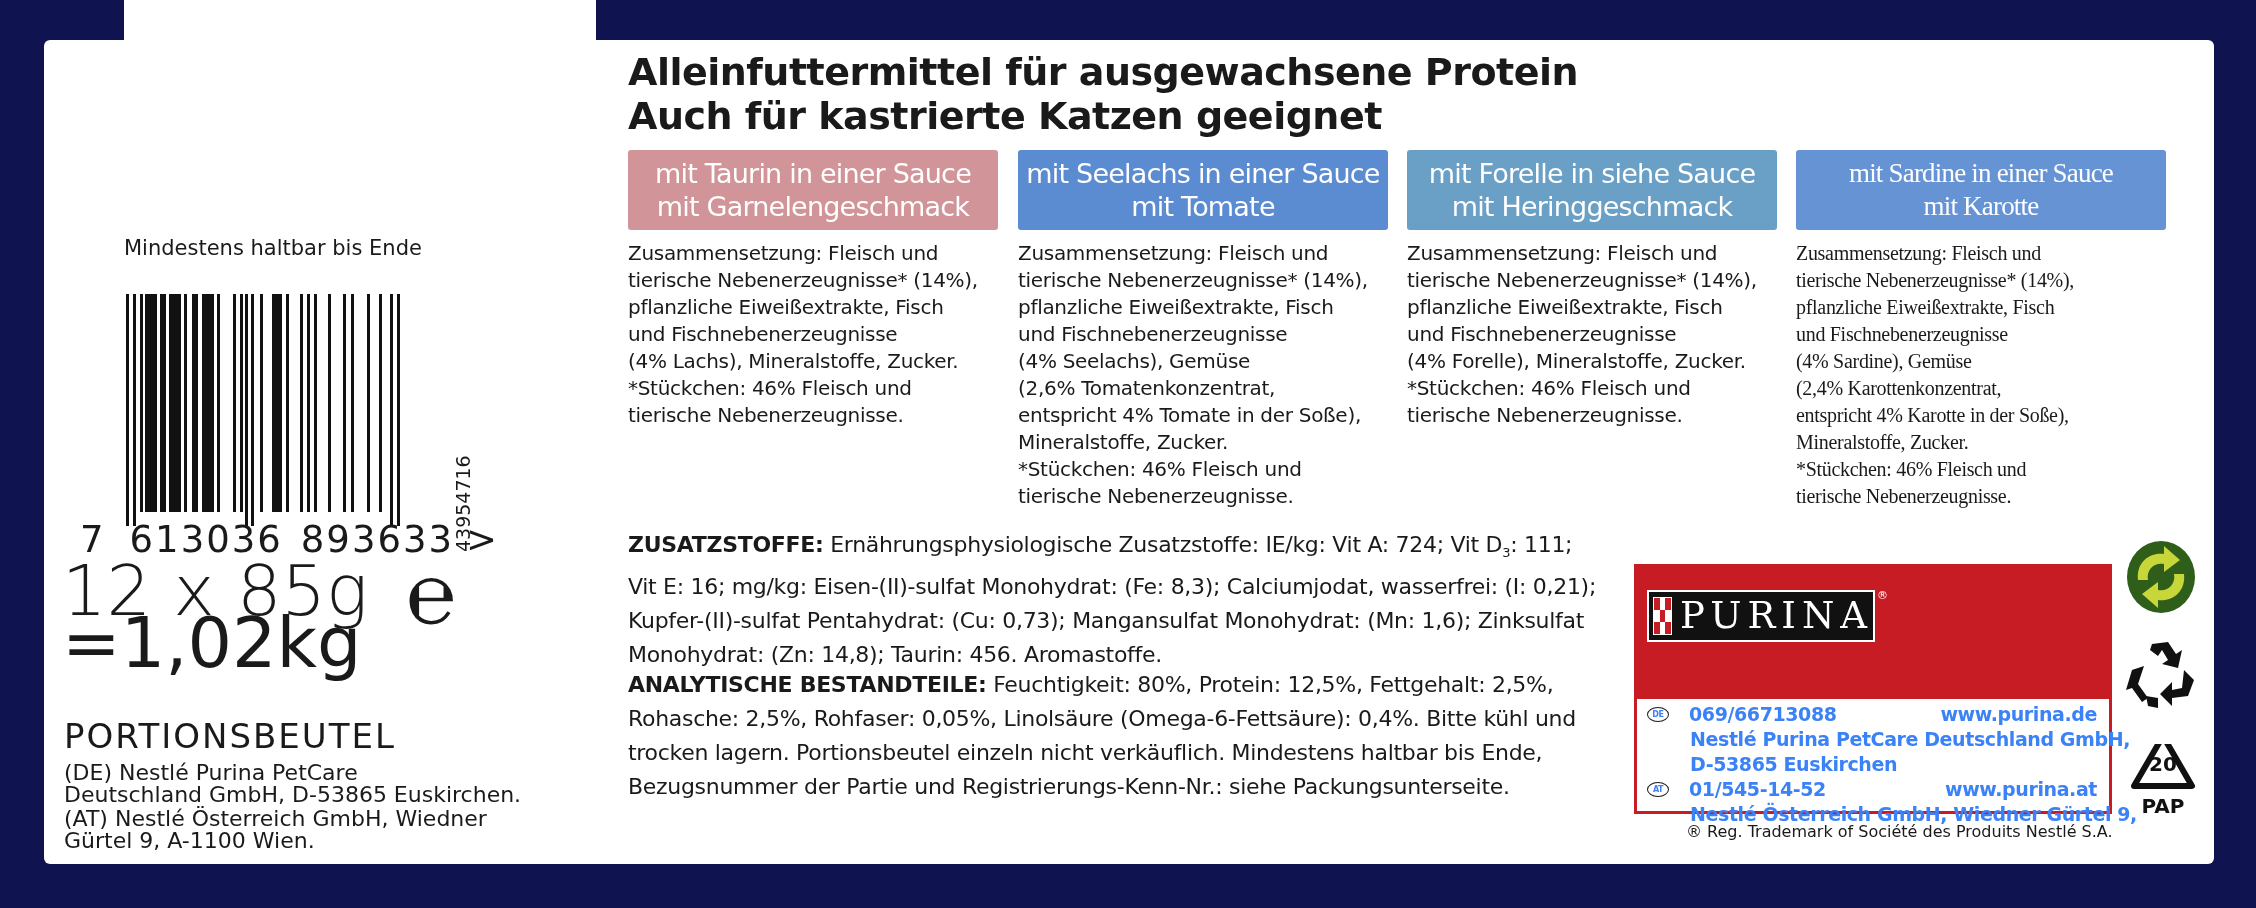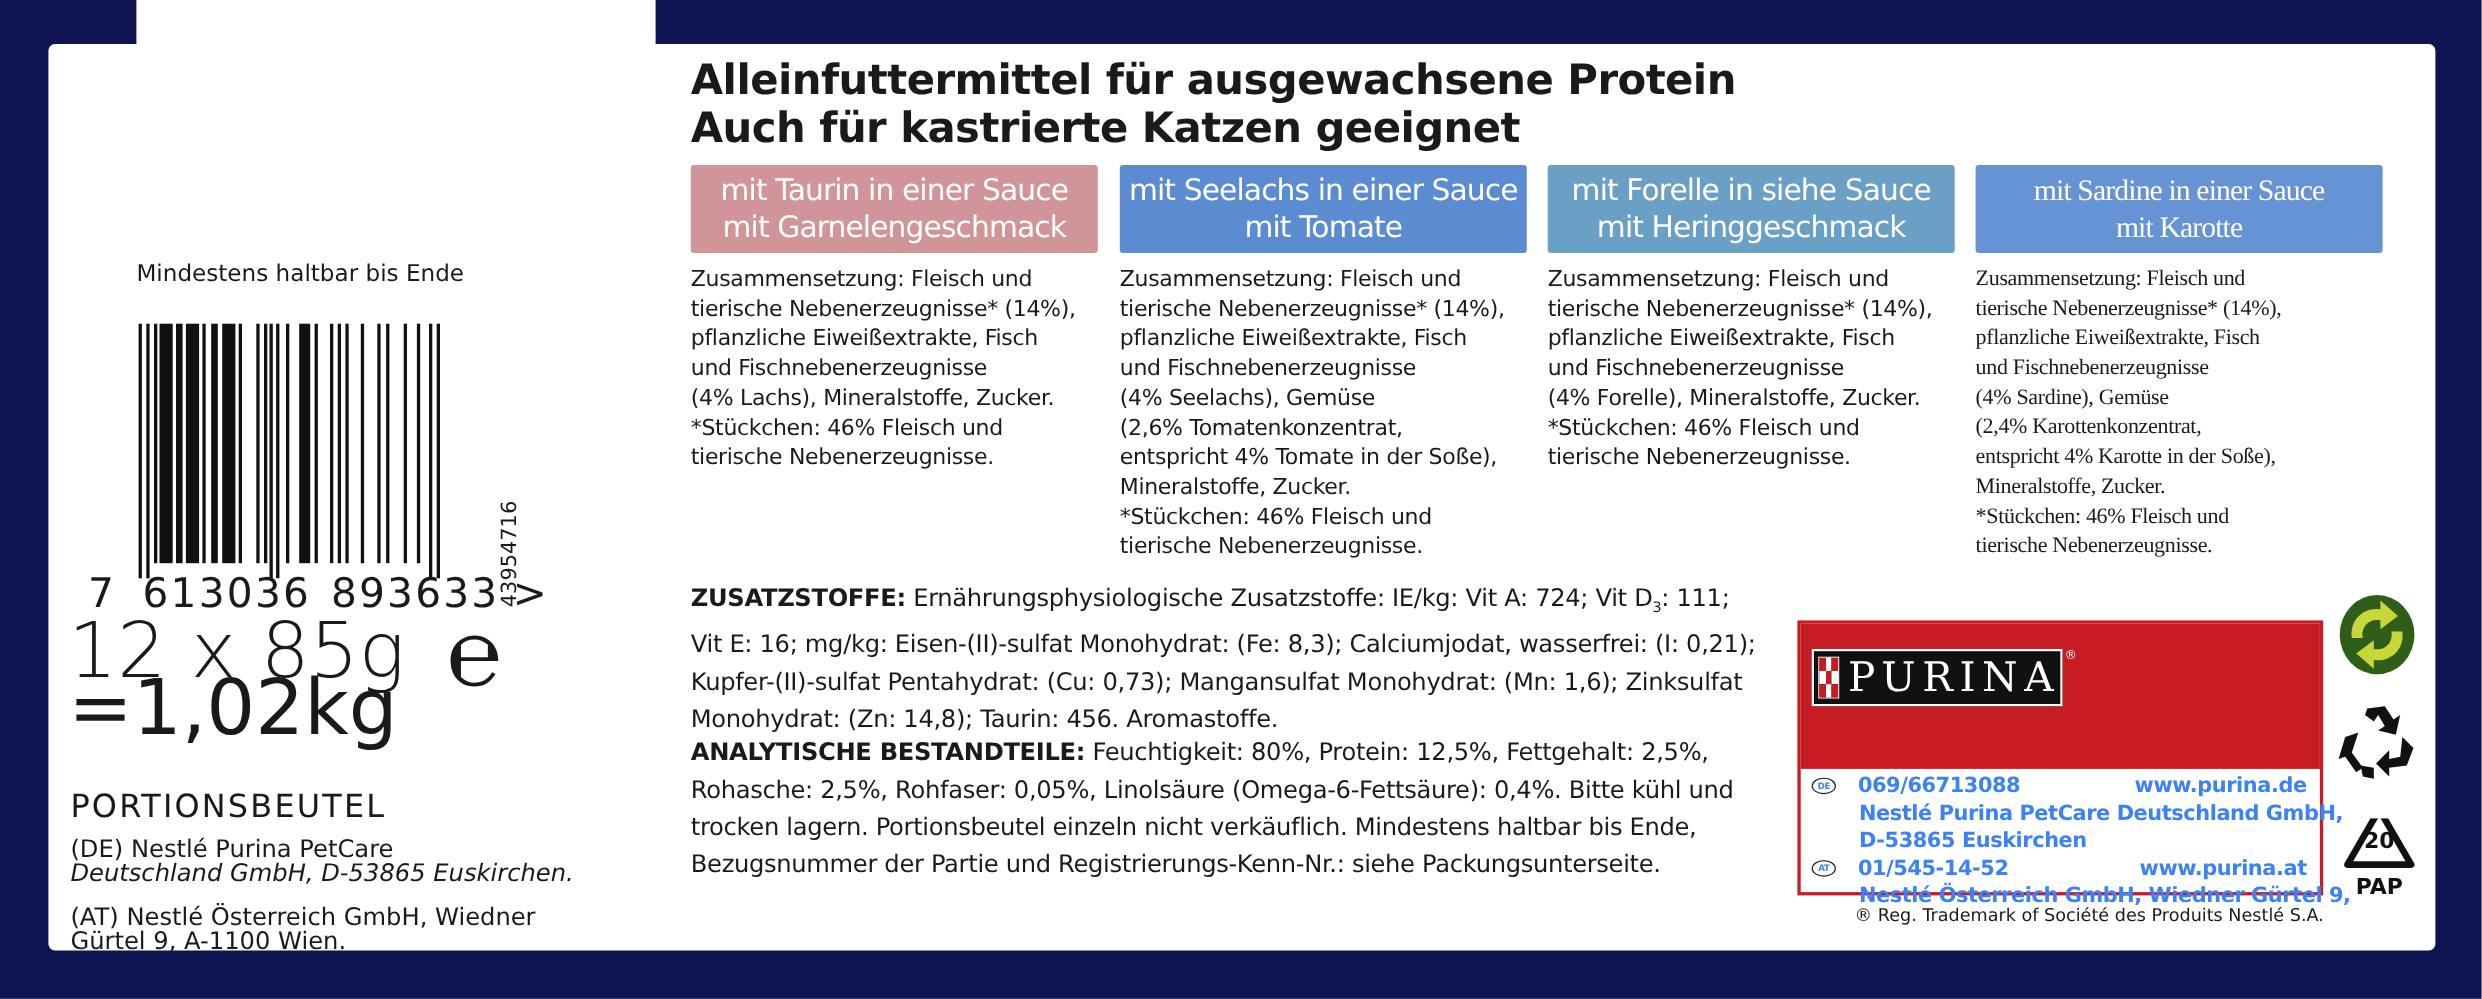--- a/index.html
+++ b/index.html
@@ -37,21 +37,21 @@
     position:absolute; left:62px; top:556px; font-size:70px; line-height:70px; color:#1a1a1a; font-weight:300;
   }
   .estimate {
     position:absolute; left:406px; top:552px; font-size:84px; line-height:84px;
     font-family:"DejaVu Serif", serif; color:#1a1a1a;
   }
   .weight2 {
     position:absolute; left:62px; top:608px; font-size:70px; line-height:70px; color:#1a1a1a;
   }
   .pack-type {
-    position:absolute; left:64px; top:716px; font-size:29px; letter-spacing:2px; color:#1a1a1a;
+    position:absolute; left:64px; top:716px; font-size:34px; letter-spacing:2px; color:#1a1a1a;
   }
   .addr-left {
     position:absolute; left:64px; top:762px; font-size:22px; line-height:22px; color:#1a1a1a; width:440px;
   }
   .addr-left div { white-space:nowrap; }
 
   
   .headline {
     position:absolute; left:628px; top:50px; font-size:38px; line-height:44px; font-weight:bold; color:#1a1a1a;
     white-space:nowrap; letter-spacing:-0.5px;
@@ -152,21 +152,21 @@
   <span class="ean-d1">7</span><span class="ean-d2">613036</span><span>893633</span><span class="ean-arrow">&gt;</span>
 </div>
 <div class="ean-side">43954716</div>
 
 <div class="weight1">12 x 85g</div>
 <div class="estimate">℮</div>
 <div class="weight2">=1,02kg</div>
 <div class="pack-type">PORTIONSBEUTEL</div>
 <div class="addr-left">
   <div>(DE) Nestlé Purina PetCare</div>
-  <div style="margin-bottom:18px;font-style:italic;">Deutschland GmbH, D-53865 Euskirchen.</div>
+  <div style="margin-bottom:2px;">Deutschland GmbH, D-53865 Euskirchen.</div>
   <div>(AT) Nestlé Österreich GmbH, Wiedner</div>
   <div>Gürtel 9, A-1100 Wien.</div>
 </div>
 
 <div class="headline">
   <div>Alleinfuttermittel für ausgewachsene Protein</div>
   <div>Auch für kastrierte Katzen geeignet</div>
 </div>
 
 <div class="variant" style="left:628px;">

